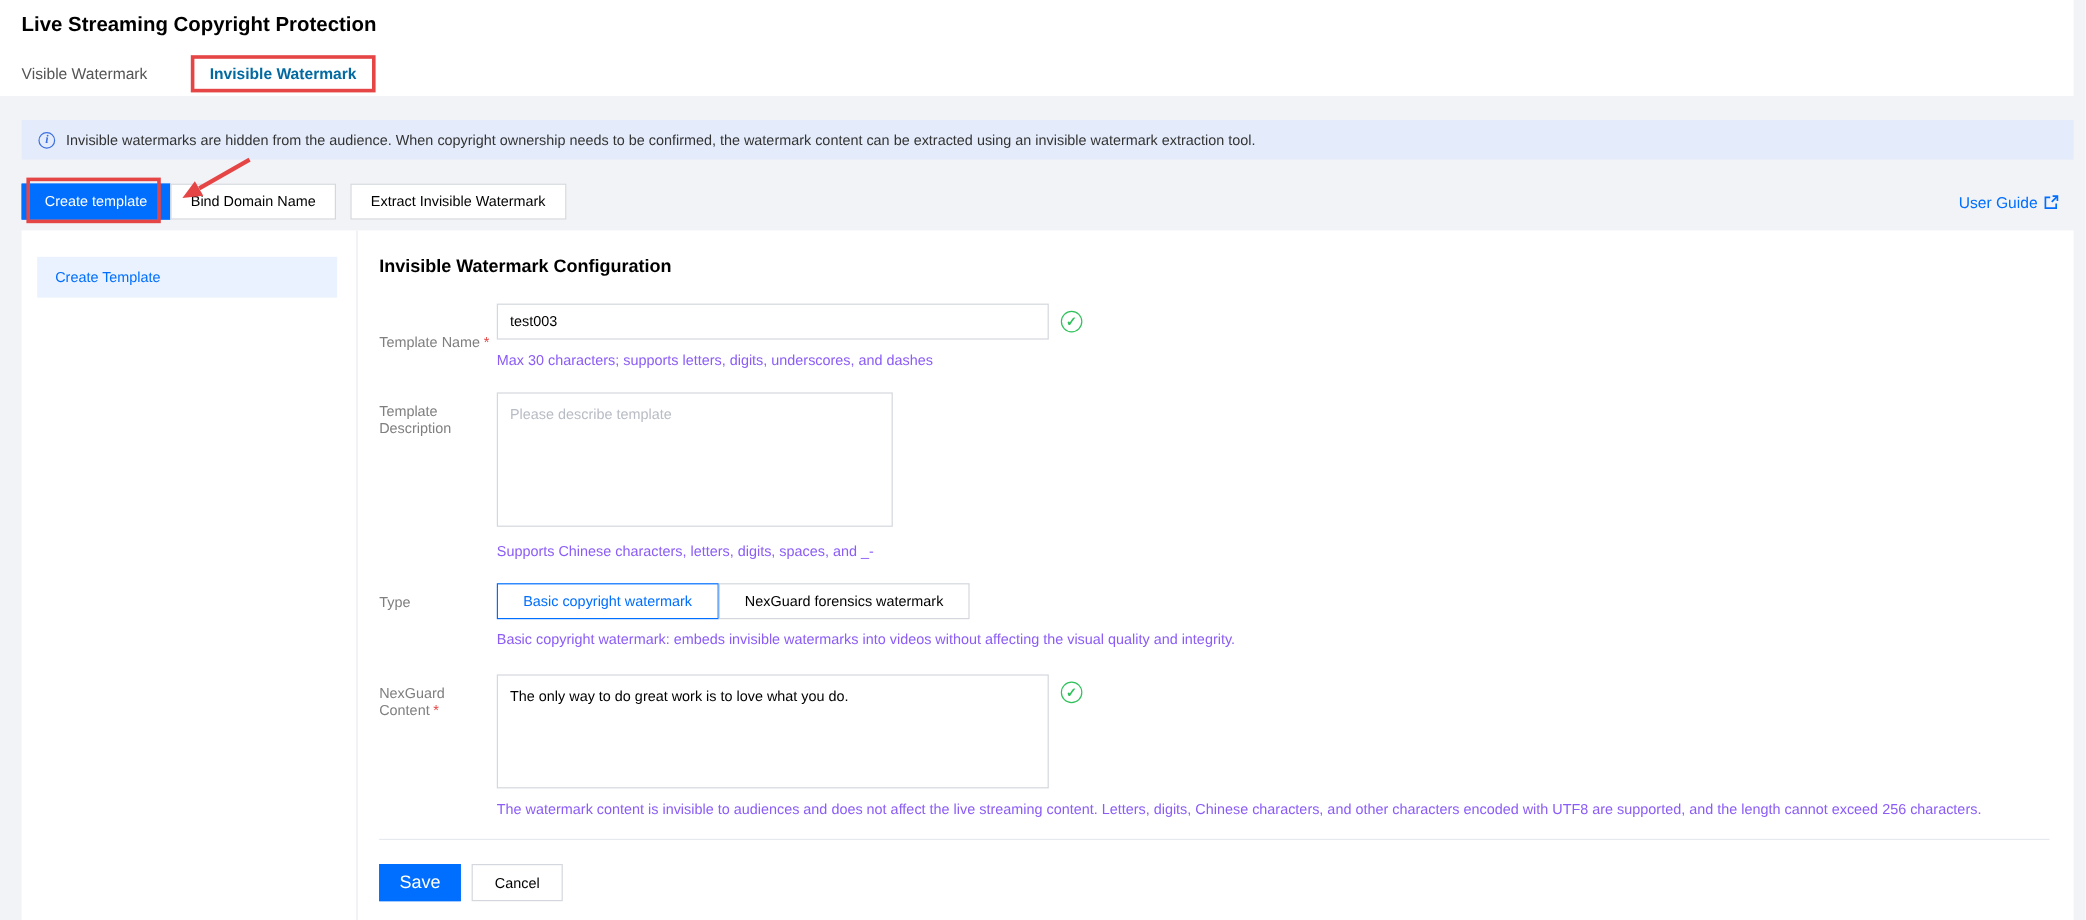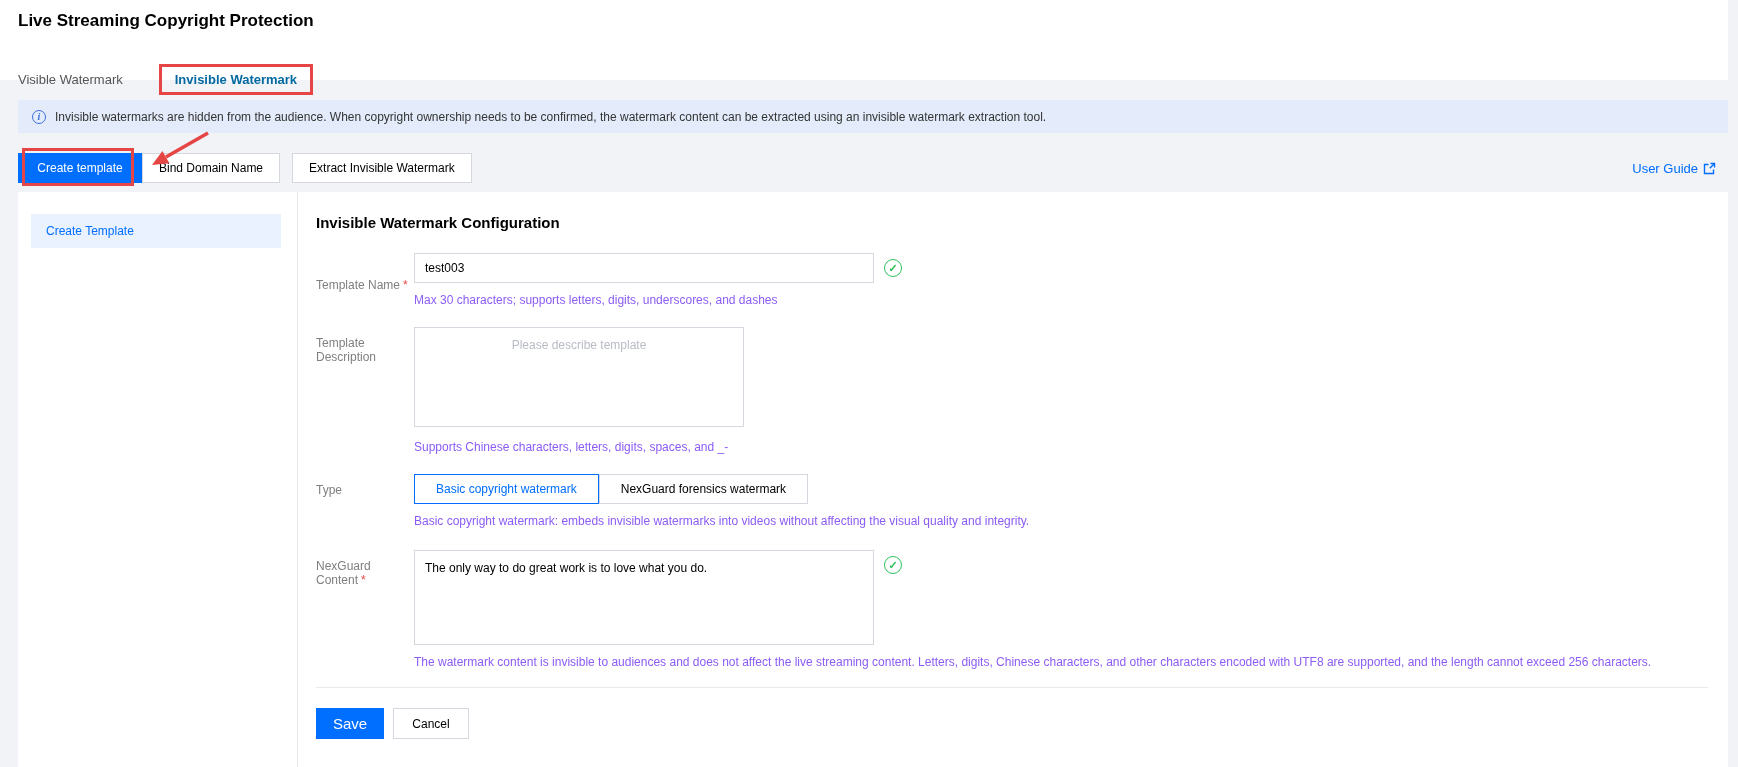--- a/index.html
+++ b/index.html
@@ -8,21 +8,21 @@
     font-family:"Liberation Sans", sans-serif;
     font-size:12px; color:#000;
     background:#f2f3f7;
     overflow:hidden;
   }
   .page { width:1738px; height:767px; position:relative; }
 
   
   .header { width:1728px; height:80px; background:#fff; padding:11px 0 0 18px; }
   .page-title { font-size:17px; font-weight:bold; color:#000; }
-  .tabs { display:flex; align-items:center; gap:36px; margin-top:33px; }
+  .tabs { display:flex; align-items:center; gap:36px; margin-top:15px; }
   .tab { font-size:13px; color:#555; cursor:pointer; }
   .tab-annotated { border:3px solid #e54545; padding:5px 13px; }
   .tab-annotated .tab { font-weight:bold; color:#0369a1; }
 
   
   .banner {
     margin:20px 10px 0 18px; height:33px; background:#e4ecfb;
     display:flex; align-items:center; padding:0 14px; gap:9px;
   }
   .info-icon {
@@ -65,21 +65,21 @@
   .row-control {}
   .helper { color:#8b5cf6; margin-top:10px; white-space:nowrap; }
 
   input[type=text], textarea {
     border:1px solid #d4d7dd; font-family:inherit; font-size:12px; color:#000;
     padding:0 10px; outline:none; background:#fff;
   }
   textarea { resize:none; padding:9px 10px; line-height:16px; }
   input::placeholder, textarea::placeholder { color:#b8bcc4; }
   .name-input { width:460px; height:30px; }
-  .desc-textarea { width:330px; height:100px;text-align:center; }
+  .desc-textarea { width:330px; height:112px; }
   .content-textarea { width:460px; height:95px; }
 
   .with-status { display:flex; align-items:flex-start; }
   .check-circle {
     width:18px; height:18px; border:1.5px solid #2fc25b; border-radius:50%;
     color:#2fc25b; display:flex; align-items:center; justify-content:center;
     font-size:11px; font-weight:bold; margin-left:10px; flex:none;
   }
   .with-status .check-circle { margin-top:6px; }
 

